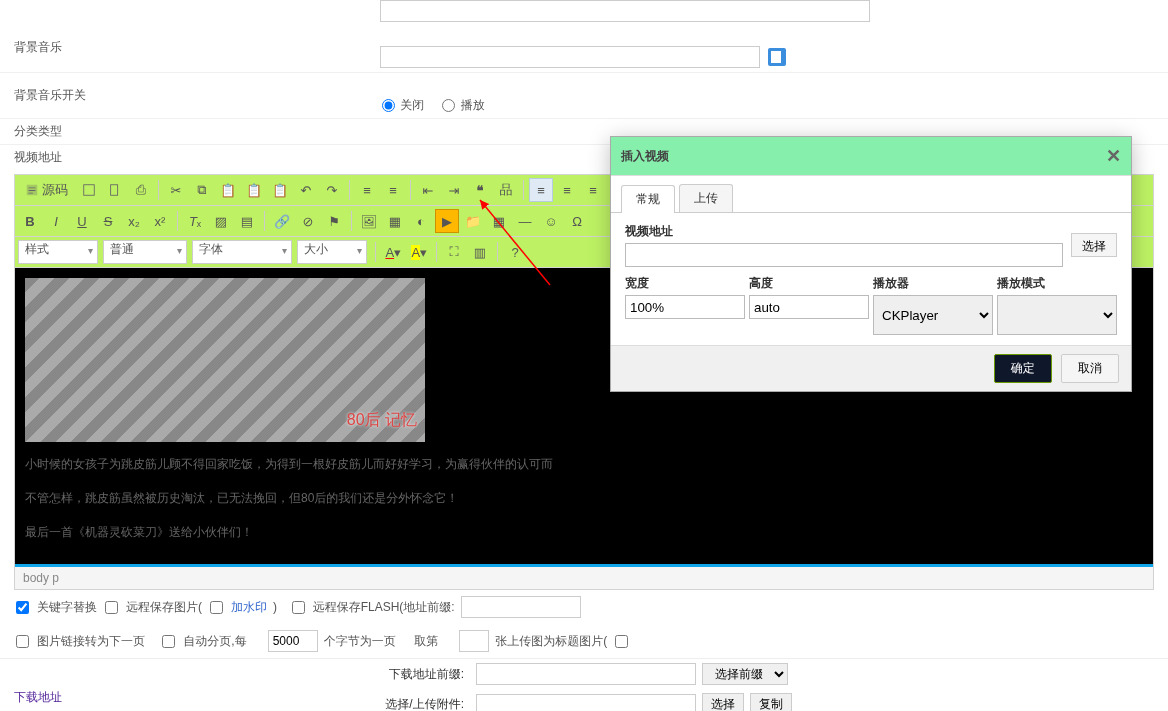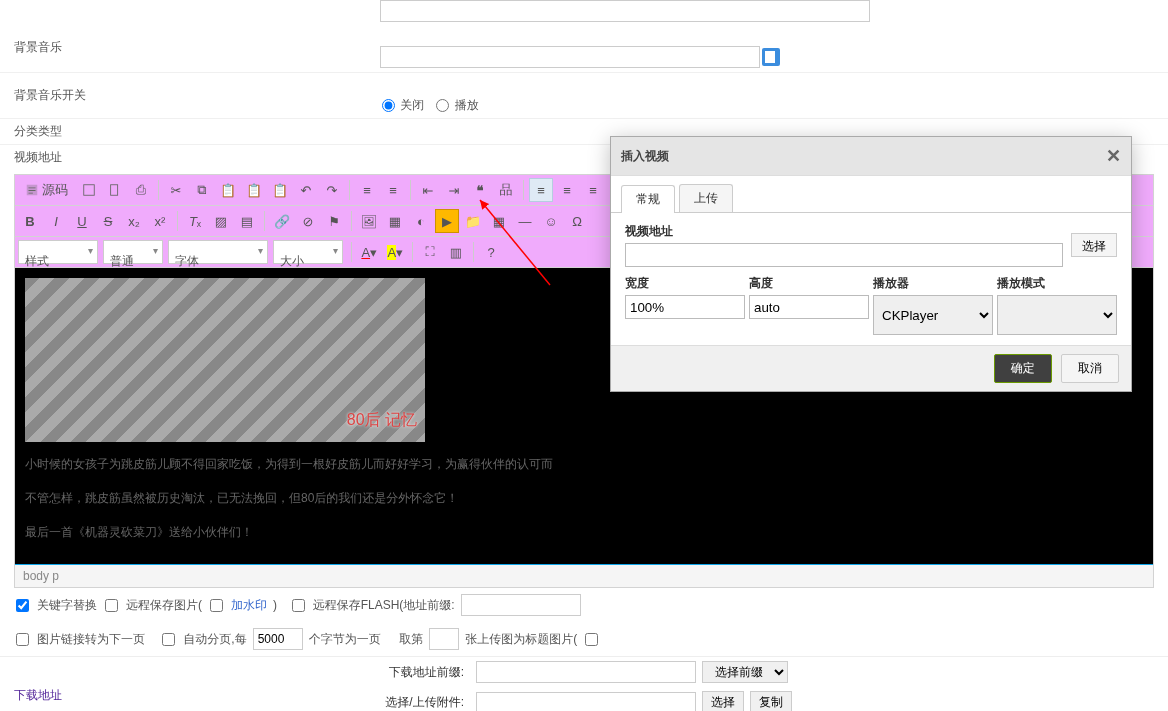--- a/index.html
+++ b/index.html
@@ -1,85 +1,85 @@
 <!DOCTYPE html>
 <html><head>
 <meta charset="utf-8">
 <style>
 * { box-sizing: border-box; margin: 0; padding: 0; }
 body { font-family: Arial, "Microsoft YaHei", sans-serif; font-size: 12px; color: #333; background: #fff; width: 1168px; height: 711px; overflow: hidden; position: relative; }
 
 .form-row { display: flex; align-items: center; padding: 4px 0; border-bottom: 1px solid #f0f0f0; }
 .form-label { width: 380px; padding-left: 14px; color: #555; }
-.form-control { flex: 1; display: flex; align-items: center; gap: 2px; margin-top: 20px; }
+.form-control { flex: 1; display: flex; align-items: center; gap: 8px; margin-top: 20px; }
 .textarea-top { width: 490px; height: 22px; border: 1px solid #ccc; background: #fff; margin-left: 380px; }
 
 input[type="text"] { border: 1px solid #ccc; padding: 2px 4px; font-size: 12px; height: 22px; }
 input[type="radio"], input[type="checkbox"] { vertical-align: middle; margin: 0 2px; }
 .radio-label { margin-right: 8px; color: #555; }
 
 .file-icon { width: 18px; height: 18px; background: #3b8dde; display: inline-block; border-radius: 2px; position: relative; }
 .file-icon::before { content: ""; position: absolute; left: 3px; top: 3px; width: 10px; height: 12px; background: #fff; }
 
 .editor-wrap { border: 1px solid #d3d3d3; margin: 4px 14px 0 14px; }
-.toolbar { background: #f0abfc; border-bottom: 1px solid #d3d3d3; padding: 3px; display: flex; flex-wrap: wrap; gap: 2px; align-items: center; }
+.toolbar { background: #bef264; border-bottom: 1px solid #d3d3d3; padding: 3px; display: flex; flex-wrap: wrap; gap: 2px; align-items: center; }
 .tb-btn { width: 24px; height: 24px; border: 1px solid transparent; background: transparent; cursor: pointer; display: inline-flex; align-items: center; justify-content: center; font-size: 13px; color: #555; }
 .tb-btn.active { border-color: #b6cde0; background: #dfeaf5; }
 .tb-sep { width: 1px; height: 20px; background: #ccc; margin: 0 3px; }
-.tb-combo { border: 1px solid #ccc; background: #fff; height: 24px; padding: 12px 18px 0 6px; font-size: 12px; color: #555; position: relative; margin-right: 3px; }
+.tb-combo { border: 1px solid #ccc; background: #fff; height: 24px; padding: 0 18px 0 6px; font-size: 12px; color: #555; position: relative; margin-right: 3px; }
 .tb-combo::after { content: "▾"; position: absolute; right: 4px; top: 4px; font-size: 10px; color: #888; }
 
 .btn-source { width: auto; padding: 0 6px; gap: 3px; }
 .icon-svg { width: 14px; height: 14px; }
 .highlight-orange { background: #ffb800; border: 1px solid #cc9200; }
 
 .editor-body { padding: 10px; min-height: 280px; background: #000000; line-height: 2; color: #666; }
 .editor-body .img-ph { width: 400px; height: 164px; background: linear-gradient(135deg, #888 25%, #aaa 25%, #aaa 50%, #888 50%, #888 75%, #aaa 75%); background-size: 30px 30px; position: relative; margin-bottom: 10px; }
 .img-watermark { position: absolute; right: 8px; bottom: 6px; color: #d44; font-size: 16px; text-shadow: 0 0 3px #fff; }
 .editor-body p { margin: 10px 0; }
 
-.path-bar { background: #f5f5f5; border-top: 1px solid #0ea5e9; padding: 4px 8px; color: #888; font-size: 12px; }
+.path-bar { background: #f5f5f5; border-top: 3px solid #0ea5e9; padding: 4px 8px; color: #888; font-size: 12px; }
 
 .opts-row { padding: 6px 14px; display: flex; align-items: center; gap: 6px; flex-wrap: wrap; color: #555; }
 .link-txt { color: #36c; cursor: pointer; }
-.small-input { width: 50px; height: 20px; border: 1px solid #ccc; padding: 0 3px; }
+.small-input { width: 50px; height: 20px; border: 1px solid #ccc; padding: 0 3px; margin-left: 15px; }
 .med-input { width: 120px; height: 20px; border: 1px solid #ccc; padding: 0 3px; }
 
 .download-section { display: flex; border-top: 1px solid #eee; }
 .download-label { width: 380px; padding: 30px 14px; color: #4c1d95; }
 .download-rows { flex: 1; }
 .dl-row { display: flex; align-items: center; gap: 6px; padding: 4px 0; }
 .dl-label { width: 90px; text-align: right; padding-right: 6px; }
 .btn-small { background: #f0f0f0; border: 1px solid #ccc; padding: 2px 8px; cursor: pointer; font-size: 12px; }
 .dl-header { display: flex; background: #f6f6f6; padding: 6px 0; color: #555; }
 .dl-header span:first-child { width: 100px; text-align: center; }
 .dl-header span:nth-child(2) { width: 300px; text-align: left; }
 .dl-header span:nth-child(3) { flex: 1; text-align: center; }
 
 
 .dialog { position: absolute; left: 610px; top: 136px; width: 522px; background: #fff; border: 1px solid #aaa; box-shadow: 0 4px 20px rgba(0,0,0,0.25); z-index: 100; }
-.dialog-title { background: #e5e5e5; border-bottom: 1px solid #ddd; padding: 8px 10px; display: flex; justify-content: space-between; align-items: center; font-weight: bold; color: #444; gap: 24px; }
+.dialog-title { background: #86efac; border-bottom: 1px solid #ddd; padding: 8px 10px; display: flex; justify-content: space-between; align-items: center; font-weight: bold; color: #444; gap: 24px; }
 .dialog-close { font-size: 18px; cursor: pointer; color: #666; }
 .dialog-tabs { border-bottom: 1px solid #ccc; padding: 8px 10px 0 10px; display: flex; gap: 4px; }
 .dtab { border: 1px solid #ccc; border-bottom: none; padding: 5px 14px; background: #f5f5f5; cursor: pointer; border-radius: 3px 3px 0 0; }
 .dtab.active { background: #fff; position: relative; top: 1px; }
 .dialog-body { padding: 10px 14px; }
 .df-row { margin-bottom: 8px; }
 .df-label { display: block; margin-bottom: 3px; color: #333; font-weight: bold; }
 .df-input { width: 100%; height: 24px; border: 1px solid #bbb; padding: 2px 4px; }
 .df-cols { display: flex; gap: 4px; }
 .df-col { flex: 1; }
 .df-select { width: 100%; height: 40px; border: 1px solid #bbb; padding: 10px 4px; }
 .url-row { display: flex; gap: 8px; align-items: center; }
 .url-row .df-input { flex: 1; }
 .preview-box { border: 2px solid #000; height: 292px; margin-top: 4px; padding: 4px; }
 .preview-label { font-size: 12px; }
 .preview-hint { color: #555; }
 .dialog-footer { background: #f0f0f0; border-top: 1px solid #ddd; padding: 8px 12px; text-align: right; }
-.btn-ok { background: #404040; color: #fff; border: 1px solid #6a9a00; padding: 5px 16px; cursor: pointer; font-size: 12px; border-radius: 2px; margin-right: 6px; }
+.btn-ok { background: #0f172a; color: #fff; border: 1px solid #6a9a00; padding: 5px 16px; cursor: pointer; font-size: 12px; border-radius: 2px; margin-right: 6px; }
 .btn-cancel { background: #f5f5f5; border: 1px solid #ccc; padding: 5px 16px; cursor: pointer; font-size: 12px; border-radius: 2px; }
 .btn-sel { background: #f5f5f5; border: 1px solid #ccc; padding: 4px 10px; cursor: pointer; font-size: 12px; height: 24px; }
 
 
 .arrow { position: absolute; left: 470px; top: 195px; pointer-events: none; z-index: 50; }
 .arrow svg { width: 90px; height: 100px; }
 </style>
 </head>
 <body>
 
@@ -182,21 +182,21 @@
     <button class="tb-btn">◐</button>
     <button class="tb-btn highlight-orange">▶</button>
     <button class="tb-btn">📁</button>
     <button class="tb-btn">▦</button>
     <button class="tb-btn">—</button>
     <button class="tb-btn">☺</button>
     <button class="tb-btn">Ω</button>
   </div>
   <div class="toolbar">
     <div class="tb-combo" style="width:80px">样式</div>
-    <div class="tb-combo" style="width:60px">普通</div>
+    <div class="tb-combo" style="width:84px">普通</div>
     <div class="tb-combo" style="width:100px">字体</div>
     <div class="tb-combo" style="width:70px">大小</div>
     <span class="tb-sep"></span>
     <button class="tb-btn"><u style="text-decoration-color:red">A</u>▾</button>
     <button class="tb-btn"><span style="background:#ff0">A</span>▾</button>
     <span class="tb-sep"></span>
     <button class="tb-btn">⛶</button>
     <button class="tb-btn">▥</button>
     <span class="tb-sep"></span>
     <button class="tb-btn">?</button>

